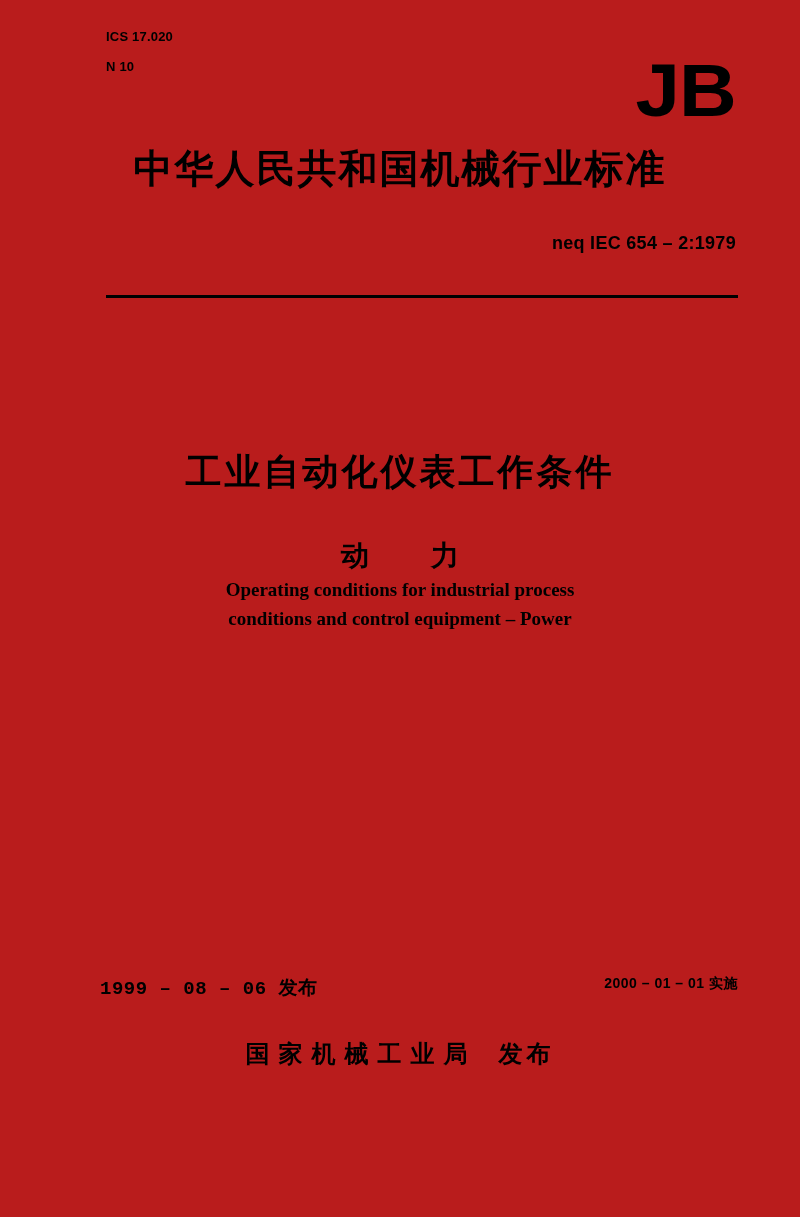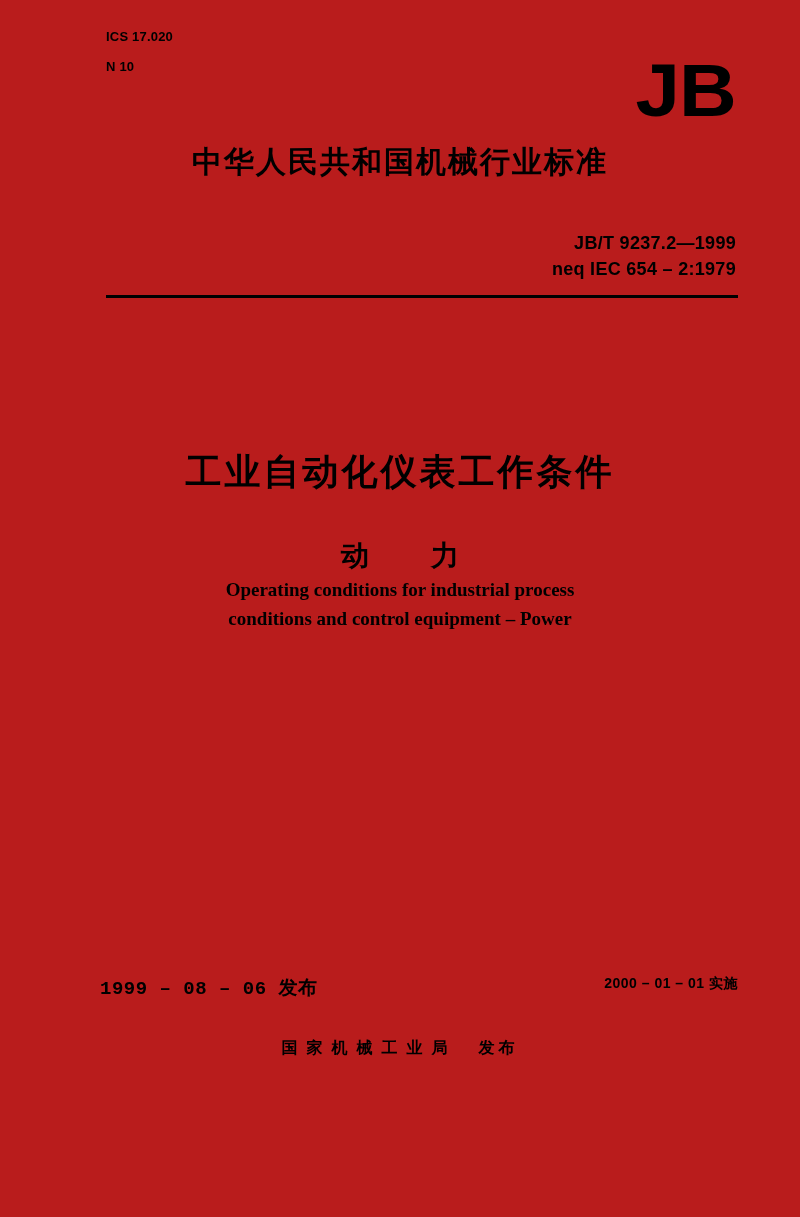--- a/index.html
+++ b/index.html
@@ -51,21 +51,21 @@
 
   
   .cn-header {
     position: absolute;
     left: 0;
     right: 0;
     top: 142px;
     text-align: center;
     font-family: "DejaVu Sans", "Liberation Sans", sans-serif;
     font-weight: bold;
-    font-size: 30px;
+    font-size: 39px;
     letter-spacing: 2px;
   }
 
   
   .std-no {
     position: absolute;
     right: 64px;
     top: 230px;
     text-align: right;
     font-family: "Liberation Sans", sans-serif;
@@ -144,21 +144,21 @@
   }
 
   .issuer {
     position: absolute;
     left: 0;
     right: 0;
     top: 1038px;
     text-align: center;
     font-family: "DejaVu Sans", "Liberation Sans", sans-serif;
     font-weight: bold;
-    font-size: 16px;
+    font-size: 24px;
   }
   .issuer .org {
     letter-spacing: 9px;
   }
   .issuer .verb {
     margin-left: 22px;
     letter-spacing: 4px;
   }
 </style>
 </head>
@@ -169,21 +169,20 @@
   <div class="ics-block">
     <div class="ics-line1">ICS 17.020</div>
     <div class="ics-line2">N 10</div>
   </div>
 
   <div class="jb-logo">JB</div>
 
   <div class="cn-header">中华人民共和国机械行业标准</div>
 
   <div class="std-no">
-    <div>JB/T 9237.2—1999</div>
     <div>neq IEC 654 – 2:1979</div>
   </div>
 
   <div class="rule"></div>
 
   <div class="title-cn">工业自动化仪表工作条件</div>
   <div class="title-cn-2">动力</div>
 
   <div class="title-en">
     <div>Operating conditions for industrial process</div>

